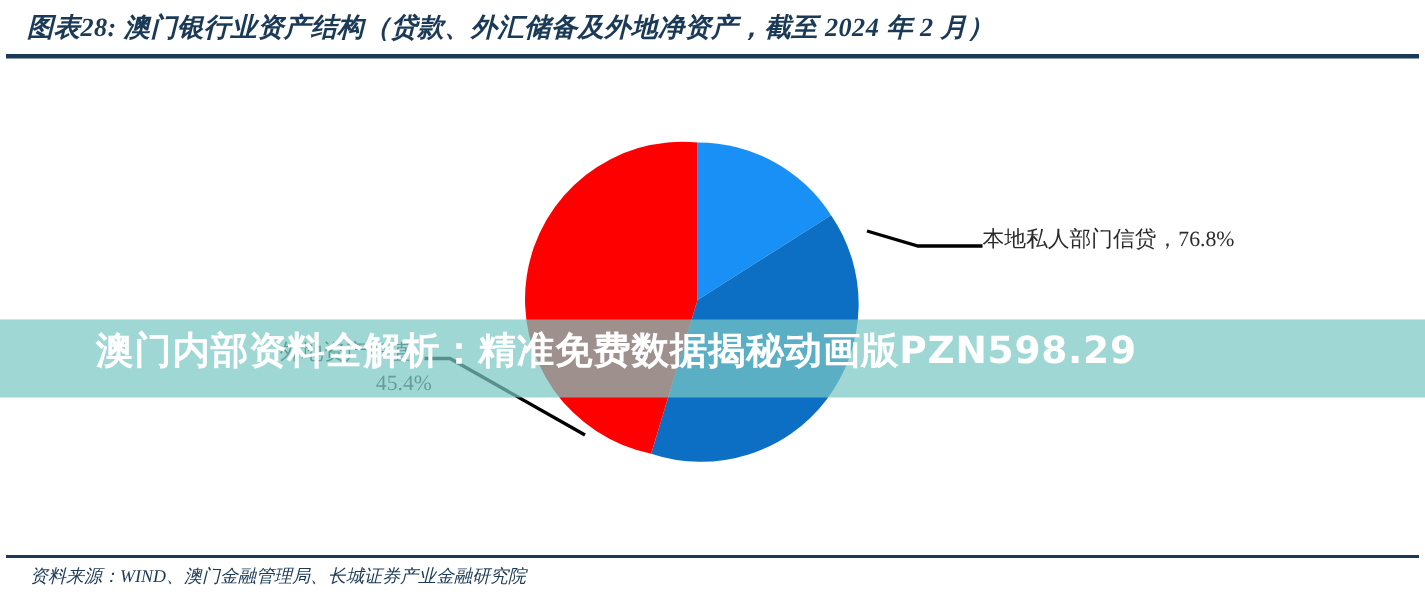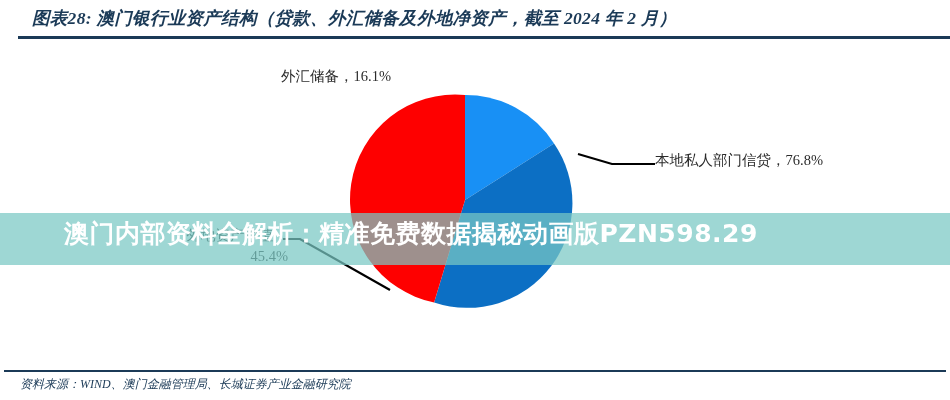--- a/index.html
+++ b/index.html
@@ -4,21 +4,21 @@
 <style>
   html,body{margin:0;padding:0;background:#ffffff;}
   body{
     width:950px;height:400px;position:relative;overflow:hidden;
     font-family:"Liberation Serif", serif;
     background:#ffffff;
   }
 
   
   #chart-header{
-    position:absolute;left:0;top:0;width:802px;height:40px;margin-left:14px;
+    position:absolute;left:0;top:0;width:802px;height:40px;
   }
   #chart-title{
     position:absolute;left:18px;top:6px;
     font-family:"Liberation Serif", serif;
     font-style:italic;
     font-weight:700;
     font-size:17.5px;
     letter-spacing:0.3px;
     color:#1b3a57;
     white-space:nowrap;
@@ -97,21 +97,20 @@
 
     <path d="M 465 160 L 554.03 103.48 A 105 105 0 0 1 434.10 262.42 Z" fill="#0c6fc4"></path>
 
     <path d="M 465 160 L 434.10 262.42 A 105 105 0 0 1 465 55 Z" fill="#fe0000"></path>
 
     <polyline points="578,114 612,124 655,124" fill="none" stroke="#000000" stroke-width="2.2"></polyline>
 
     <polyline points="390,250 300,199 283,199" fill="none" stroke="#000000" stroke-width="2.2"></polyline>
   </svg>
 
-  <div class="pie-label" id="label-forex">外汇储备，16.1%</div>
 
   <div class="pie-label" id="label-local-credit">本地私人部门信贷，76.8%</div>
 
   <div class="pie-label" id="label-external">外地资产净值，
 45.4%</div>
 
   <div id="watermark-band"></div>
   <div id="watermark-text">澳门内部资料全解析：精准免费数据揭秘动画版PZN598.29</div>
 </div>
 

